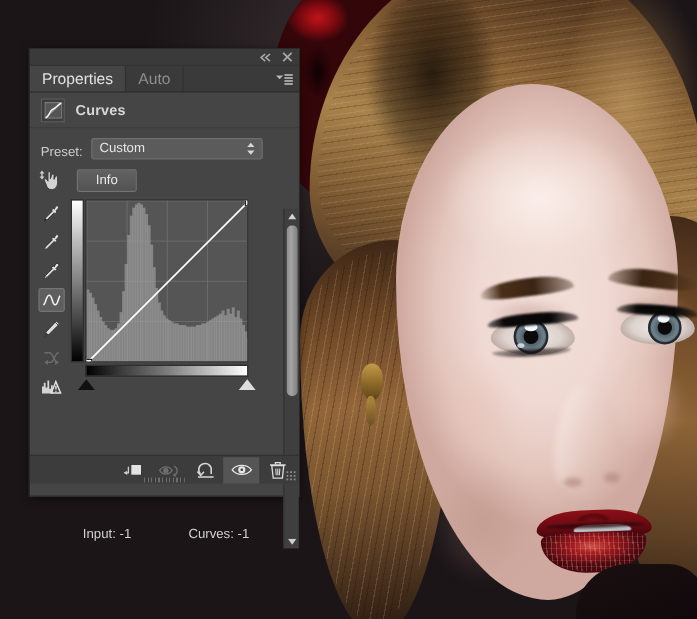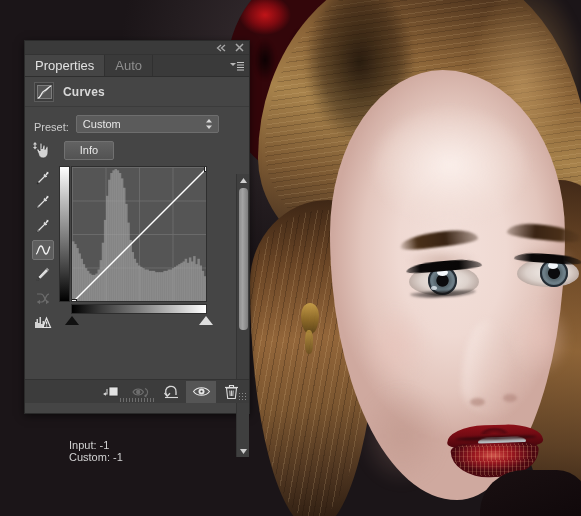--- a/index.html
+++ b/index.html
@@ -462,21 +462,21 @@
     border-left: 7px solid transparent;
     border-right: 7px solid transparent;
     cursor: pointer;
   }
   .tri-black { border-bottom: 9px solid #111111; left: 9px; }
   .tri-white { border-bottom: 9px solid #dedede; left: 137px; }
 
   .io-row {
     position: absolute; left: 44px; top: 332px;
     width: 180px;
-    display: flex; font-size: 11px; color: #d2d2d2; flex-direction: column;
+    display: flex; font-size: 11px; color: #d2d2d2;
   }
   .io-input { width: 88px; }
 
   
   .panel-footer {
     position: absolute; left: 0; bottom: 0;
     width: 100%; height: 24px;
     background: #3c3c3c;
     border-top: 1px solid #323232;
     display: flex; align-items: center; justify-content: flex-end;
@@ -790,21 +790,21 @@
         <div class="slider-tri tri-white" style="left: 140px;"></div>
       </div>
     </div>
 
     <div class="io-row">
       <div class="io-input">
         <span>Input:</span>
         <span>-1</span>
       </div>
       <div>
-        <span>Custom:</span>
+        <span>Curves:</span>
         <span>-1</span>
       </div>
     </div>
 
     <div class="scrollbar">
       <div class="sb-arrow sb-up">
         <svg width="7" height="5" viewBox="0 0 7 5">
             <path d="M3.5,0 L7,5 L0,5 Z" fill="#d0d0d0"></path>
           </svg>
       </div>

